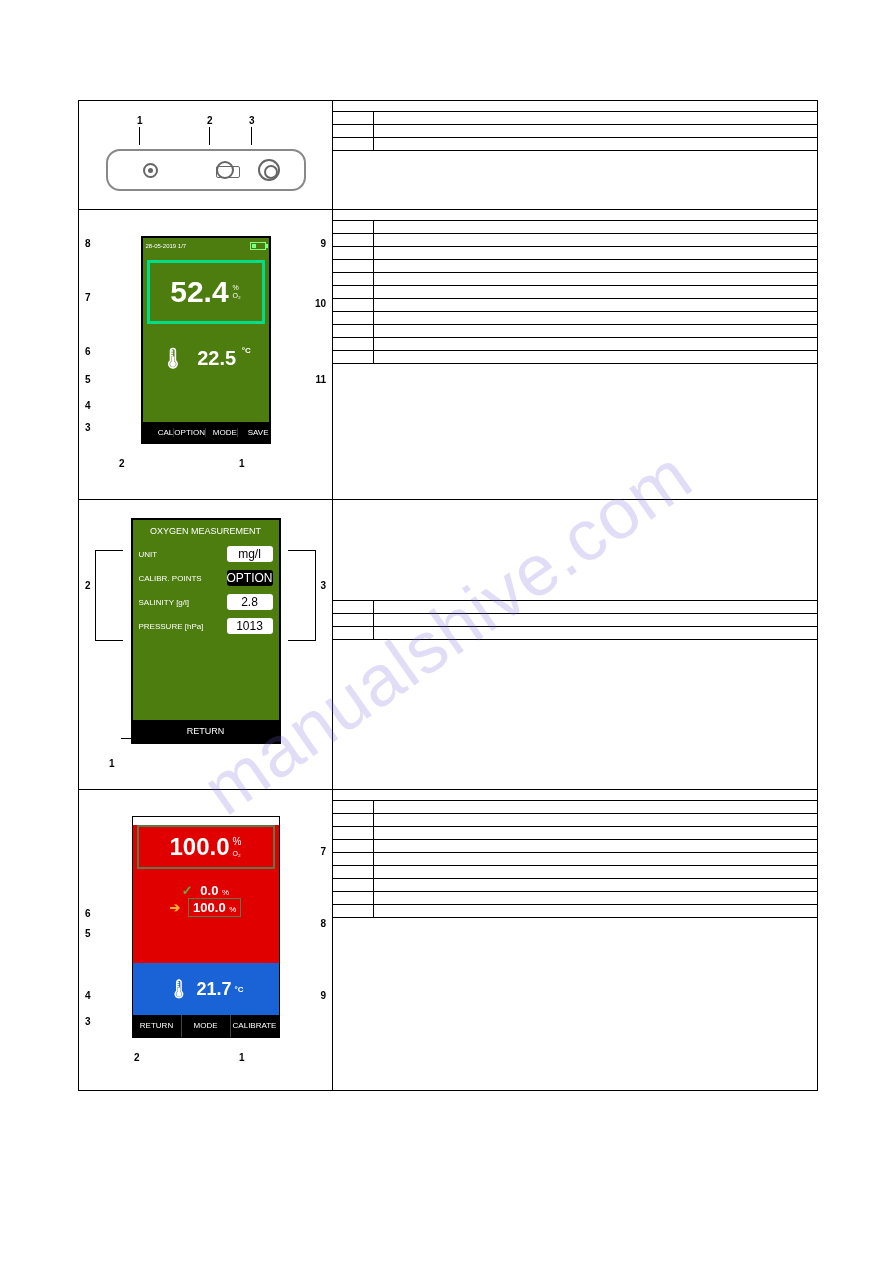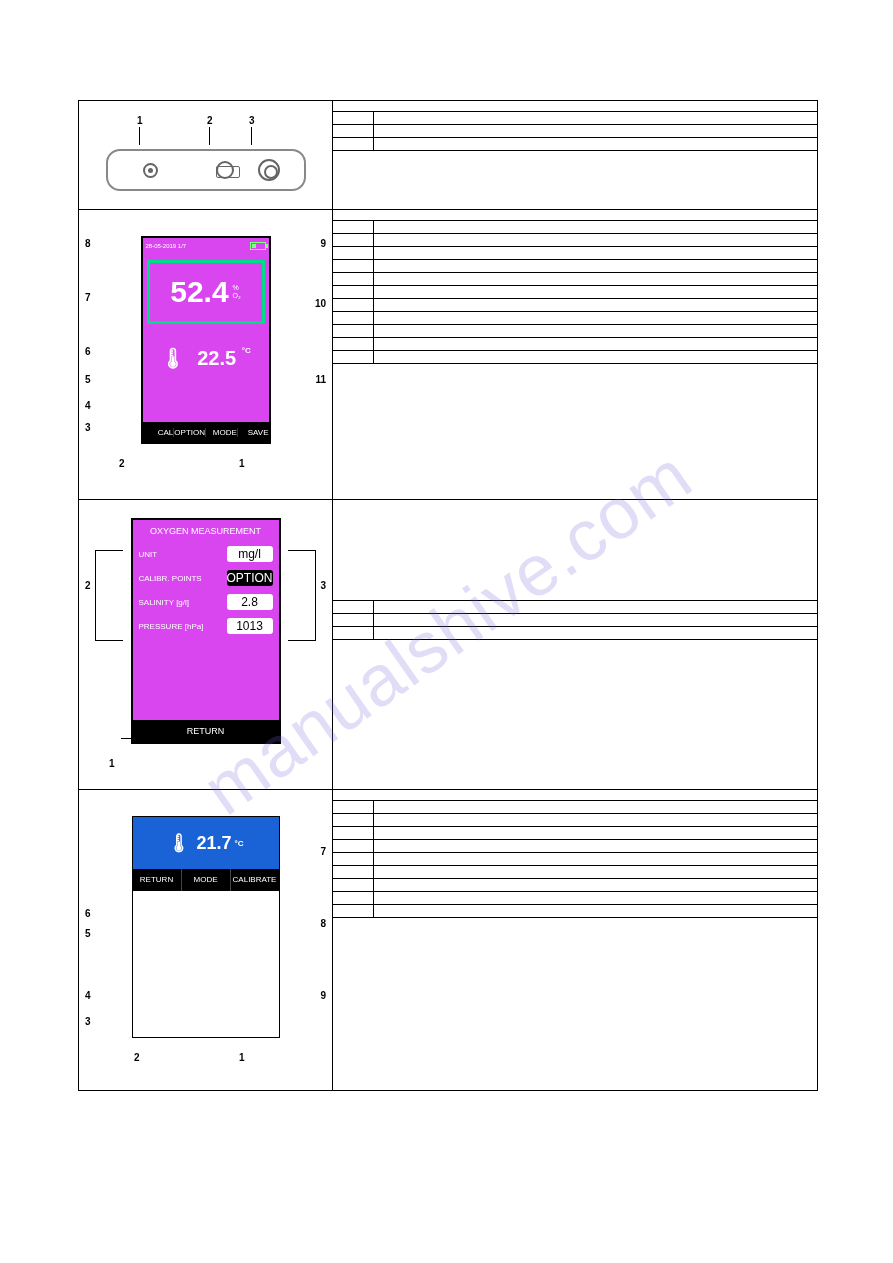--- a/index.html
+++ b/index.html
@@ -89,21 +89,21 @@
   .jack1::after { content:''; position:absolute; left:3px; top:3px; width:5px; height:5px; border-radius:50%; background:#666; }
   .jack2 { left: 108px; width: 18px; height: 18px; top: 10px; border: 2px solid #666; }
   .jack2::before { content:''; position:absolute; left:-2px; top:3px; width:22px; height:10px; border:1px solid #666; border-radius:2px; }
   .jack3 { left: 150px; width: 22px; height: 22px; top: 8px; border: 2px solid #666; }
   .jack3::after { content:''; position:absolute; left:4px; top:4px; width:10px; height:10px; border:2px solid #666; border-radius:50%; }
   .num-top { position:absolute; top: 14px; font-weight:bold; font-size:10px; }
   .tick { position:absolute; width:1px; background:#000; }
 
   
   .device {
-    background: #d946ef;
+    background: #4d7c0f;
     border: 2px solid #000;
     position: relative;
   }
   .bottombar {
     background: #000;
     color: #fff;
     display: flex;
     justify-content: space-around;
     align-items: center;
     font-size: 8px;
@@ -367,20 +367,39 @@
       <div class="label-num" style="left:6px; top:200px;">4</div>
       <div class="label-num" style="left:6px; top:226px;">3</div>
       <div class="label-num" style="left:55px; top:262px;">2</div>
       <div class="label-num" style="left:160px; top:262px;">1</div>
 
       <div class="label-num" style="right:6px; top:56px;">7</div>
       <div class="label-num" style="right:6px; top:128px;">8</div>
       <div class="label-num" style="right:6px; top:200px;">9</div>
 
       <div class="dev4">
+        <div class="redtop">
+          <div class="box100">
+            <span>100.0</span>
+            <span class="pct">%<br><span class="o2">O₂</span></span>
+          </div>
+          <div style="height:14px;"></div>
+          <div class="calrow">
+            <span style="color:#6a4; margin-right:4px;">✓</span>
+            <span>0.0</span>
+            <span class="pct2">%</span>
+          </div>
+          <div class="calrow">
+            <span style="color:#fa3; margin-right:4px;">➔</span>
+            <span class="box2">
+              <span>100.0</span>
+              <span class="pct2">%</span>
+            </span>
+          </div>
+        </div>
         <div class="bluebot">
           <span style="margin-right:6px;">🌡</span>
           <span>21.7</span>
           <span class="degc" style="margin-left:3px;">°C</span>
         </div>
         <div class="bot4">
           <span>RETURN</span>
           <span>MODE</span>
           <span>CALIBRATE</span>
         </div>

